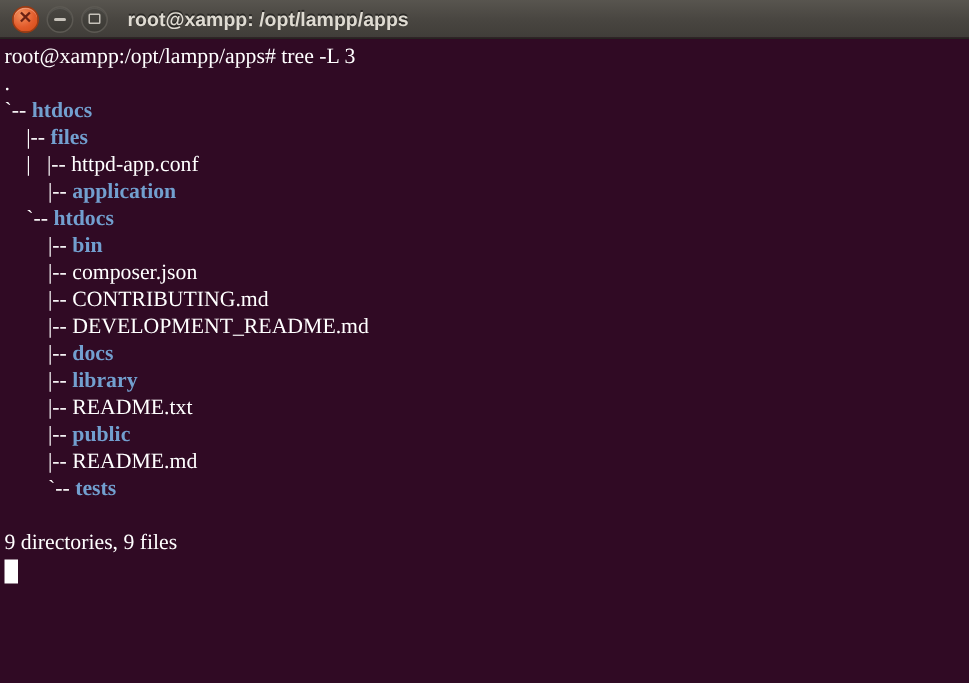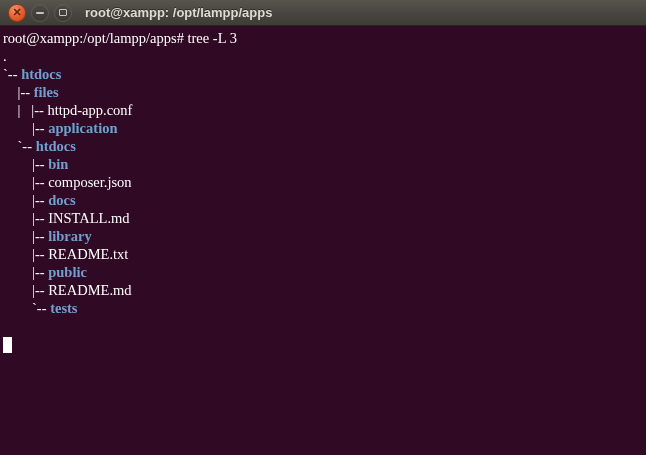--- a/index.html
+++ b/index.html
@@ -116,24 +116,26 @@
   <div class="screen">
       <div class="line"><span class="seg-plain">root@xampp:/opt/lampp/apps# tree -L 3</span></div>
       <div class="line"><span class="seg-plain">.</span></div>
       <div class="line"><span class="seg-plain">`-- </span><span class="seg-dir">htdocs</span></div>
       <div class="line"><span class="seg-plain">    |-- </span><span class="seg-dir">files</span></div>
       <div class="line"><span class="seg-plain">    |   |-- httpd-app.conf</span></div>
       <div class="line"><span class="seg-plain">        |-- </span><span class="seg-dir">application</span></div>
       <div class="line"><span class="seg-plain">    `-- </span><span class="seg-dir">htdocs</span></div>
       <div class="line"><span class="seg-plain">        |-- </span><span class="seg-dir">bin</span></div>
       <div class="line"><span class="seg-plain">        |-- composer.json</span></div>
+      <div class="line"><span class="seg-plain">        |-- CONTRIBUTING.md</span></div>
+      <div class="line"><span class="seg-plain">        |-- DEVELOPMENT_README.md</span></div>
       <div class="line"><span class="seg-plain">        |-- </span><span class="seg-dir">docs</span></div>
-      <div class="line"><span class="seg-plain">        |-- INSTALL.md</span></div>
       <div class="line"><span class="seg-plain">        |-- </span><span class="seg-dir">library</span></div>
       <div class="line"><span class="seg-plain">        |-- README.txt</span></div>
       <div class="line"><span class="seg-plain">        |-- </span><span class="seg-dir">public</span></div>
       <div class="line"><span class="seg-plain">        |-- README.md</span></div>
       <div class="line"><span class="seg-plain">        `-- </span><span class="seg-dir">tests</span></div>
       <div class="line">&nbsp;</div>
+      <div class="line"><span class="seg-plain">9 directories, 9 files</span></div>
       <div class="line"><span class="cursor"></span></div>
     </div>
 
 </div>
 
 </body></html>

